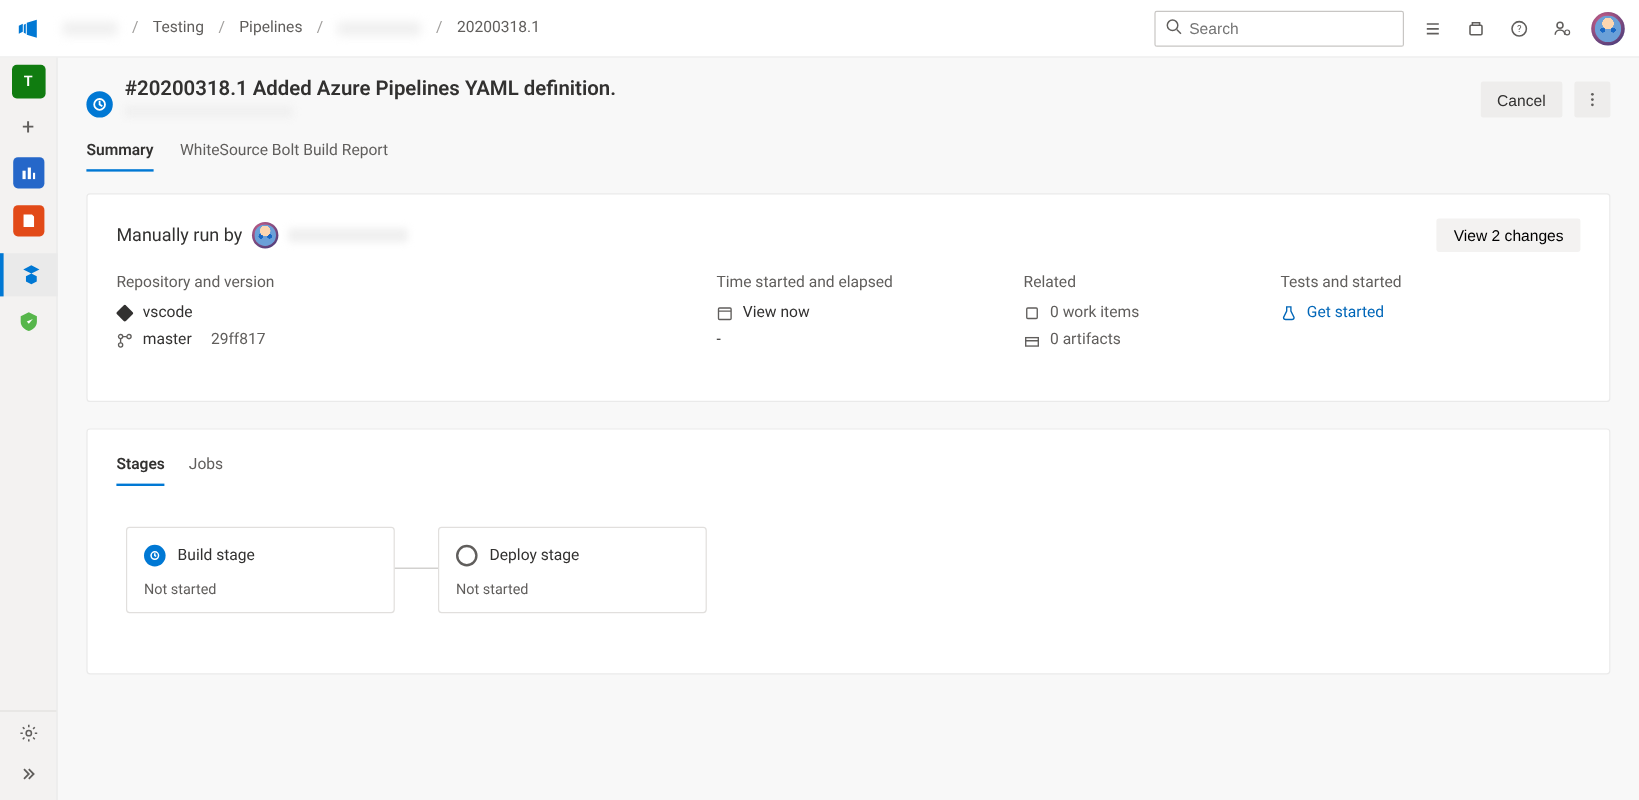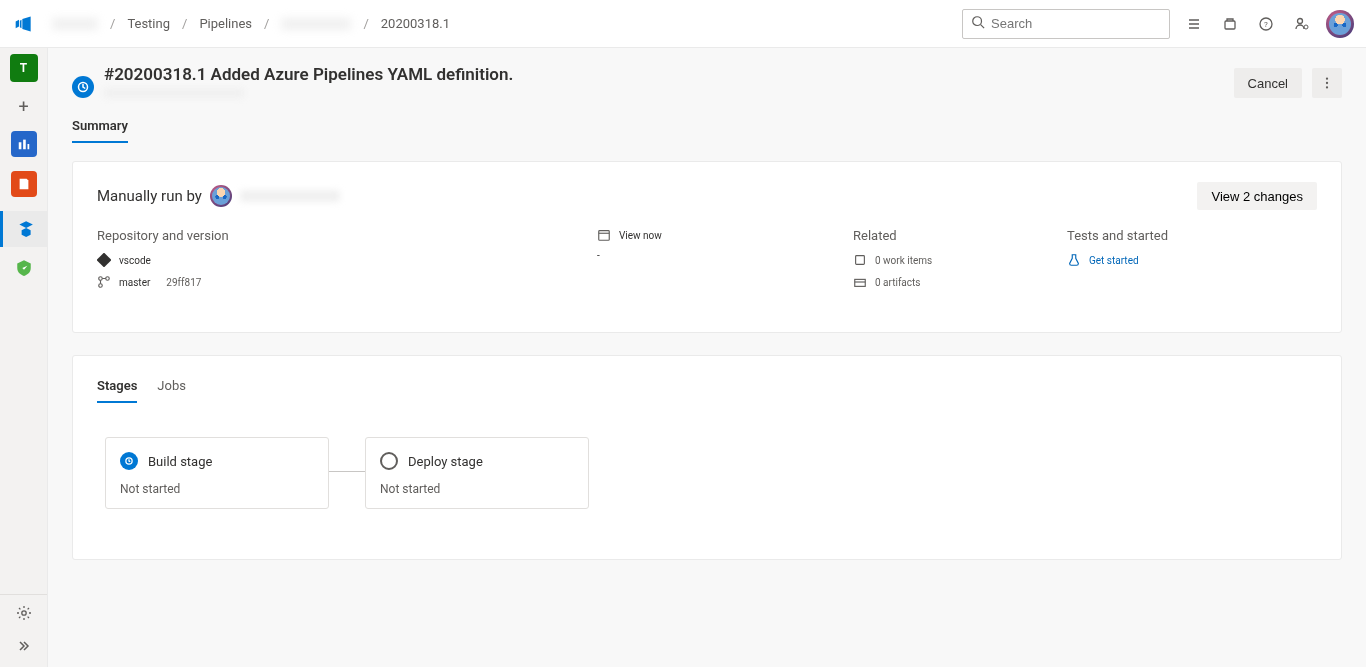--- a/index.html
+++ b/index.html
@@ -205,21 +205,21 @@
   .details-row {
     display:flex;
     margin-top: 18px;
     gap: 0;
   }
   .col1{ width: 500px; }
   .col2{ width: 256px; }
   .col3{ width: 214px; }
   .col4{ width: 240px; }
   .section-label { color:#605e5c; font-size:13px; margin-bottom:10px; }
-  .line { display:flex; align-items:center; gap:8px; font-size:10px; margin-bottom:8px; color:#323130;text-align:right;}
+  .line { display:flex; align-items:center; gap:8px; font-size:13px; margin-bottom:8px; color:#323130;text-align:right;}
   .line .mini { color:#605e5c; }
   .link { color:#0066b8; cursor:pointer; }
   .mini-icn{ width:14px;height:14px;display:inline-flex;color:#605e5c; flex-shrink:0;}
 
   
   .subtabs {
     display:flex;gap:20px;margin-bottom:10px;
   }
   .subtabs .tab { padding:2px 0 10px;text-align:right; }
   .stage-row {
@@ -369,20 +369,21 @@
             <circle cx="8" cy="3" r="1.3" fill="#605e5c"></circle>
             <circle cx="8" cy="8" r="1.3" fill="#605e5c"></circle>
             <circle cx="8" cy="13" r="1.3" fill="#605e5c"></circle>
           </svg>
       </button>
     </div>
   </div>
 
   <div class="tabs">
     <div class="tab active">Summary</div>
+    <div class="tab">WhiteSource Bolt Build Report</div>
   </div>
 
   <div class="card">
     <div class="card-head">
       <div class="runby">
         <span>Manually run by</span>
         <span class="avatar-sm"></span>
         <span class="name-blur"></span>
       </div>
       <div class="spacer"></div>
@@ -408,20 +409,21 @@
                 <circle cx="12" cy="4" r="2" fill="none" stroke="#605e5c" stroke-width="1.3"></circle>
                 <path d="M4 6v4M6 4h4" stroke="#605e5c" stroke-width="1.3" fill="none"></path>
               </svg>
           </span>
           <span>master</span>
           <span class="mini" style="margin-left:8px;">29ff817</span>
         </div>
       </div>
 
       <div class="col2">
+        <div class="section-label">Time started and elapsed</div>
         <div class="line">
           <span class="mini-icn">
             <svg viewBox="0 0 16 16">
                 <rect x="2" y="3" width="12" height="11" rx="1" fill="none" stroke="#605e5c" stroke-width="1.3"></rect>
                 <path d="M2 6h12" stroke="#605e5c" stroke-width="1.3"></path>
               </svg>
           </span>
           <span>View now</span>
         </div>
         <div class="line">

